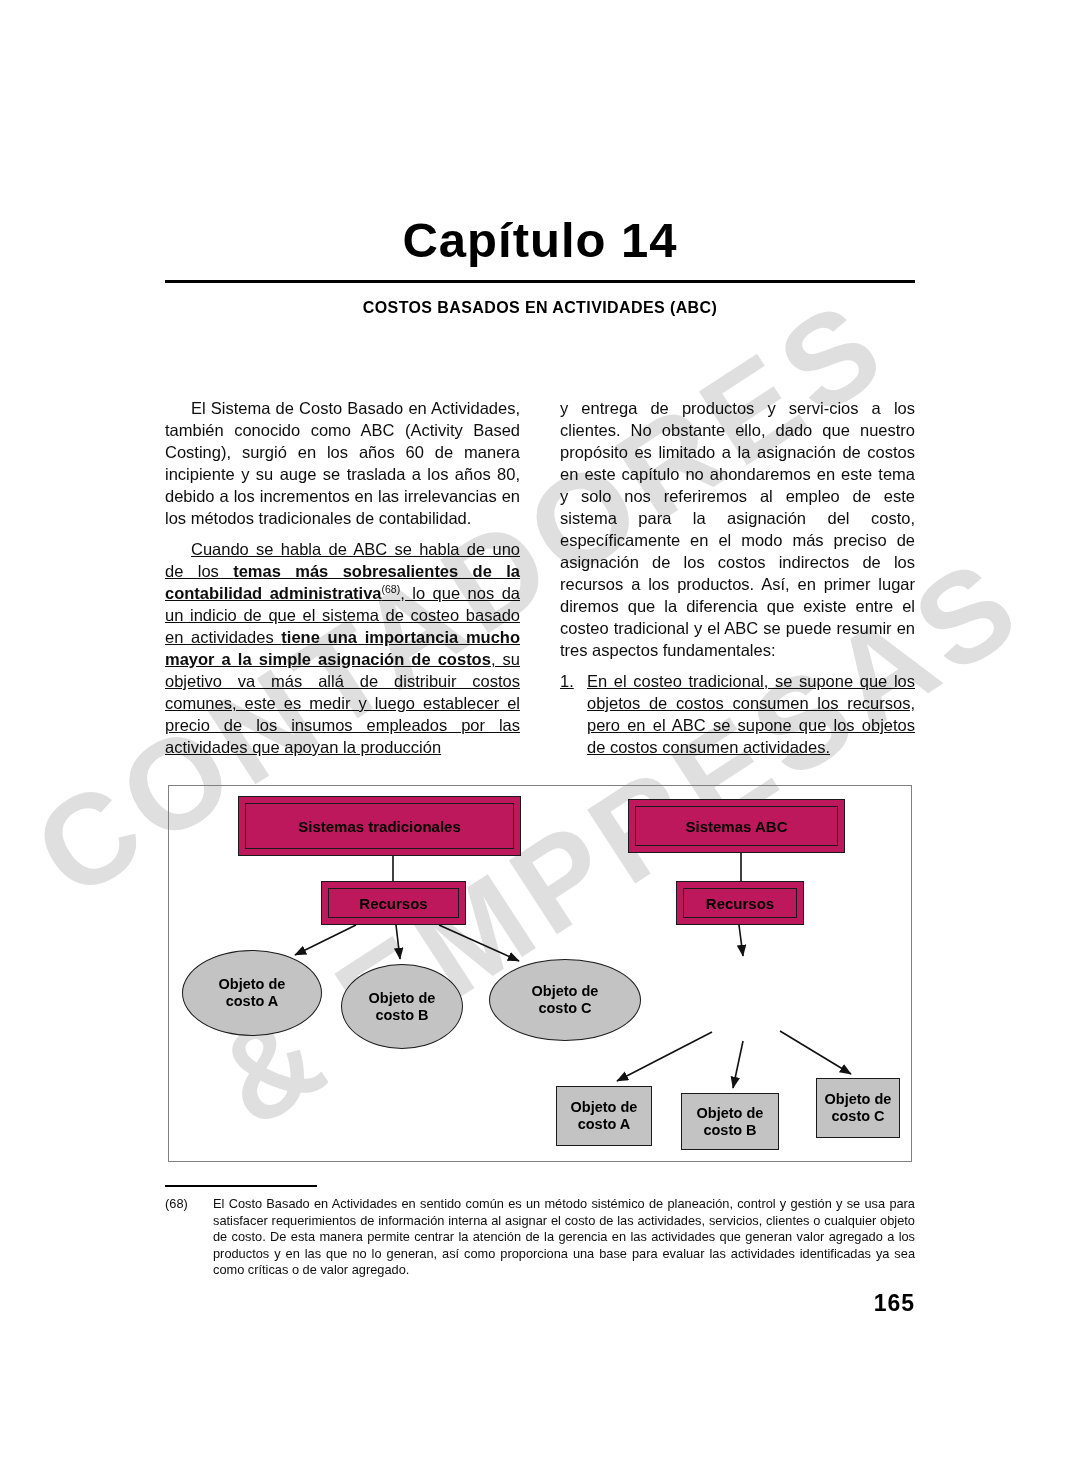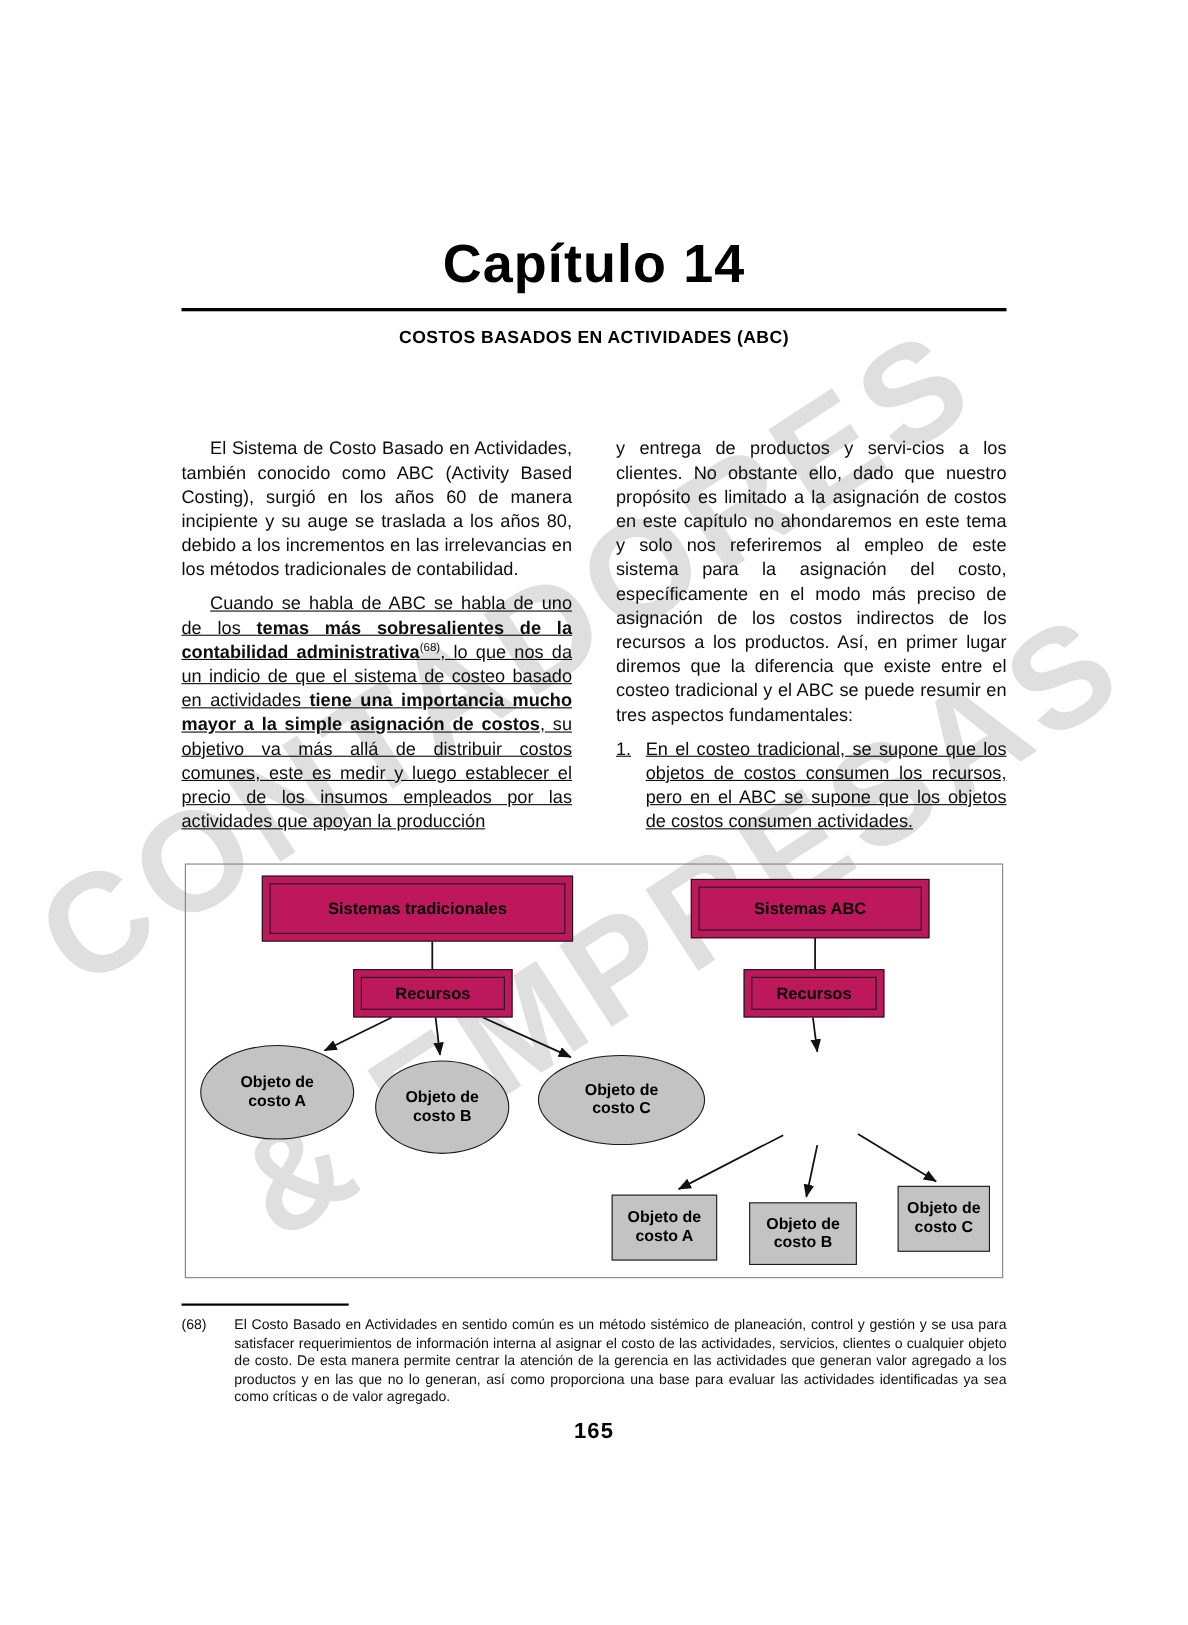--- a/index.html
+++ b/index.html
@@ -68,22 +68,22 @@
   
   .fn-rule { position:absolute; left:165px; top:1185px; width:152px; height:2px; background:#000; }
   .footnote {
     position:absolute; left:165px; top:1196px; width:750px;
     display:flex; font-size:12.8px; line-height:16.5px; color:#0d0d0d;
   }
   .fn-num { width:48px; flex:none; }
   .footnote p { flex:1; text-align:justify; }
   
   .page-number {
-    position:absolute; left:165px; top:1290px; width:750px; text-align:center;
-    font-weight:bold; font-size:20px; letter-spacing:1px; color:#000;
+    position:absolute; left:165px; top:1290px; width:750px; text-align:right;
+    font-weight:bold; font-size:23px; letter-spacing:1px; color:#000;
   }
 </style>
 </head>
 <body>
 
 <div class="page">
 
   <div class="watermark">
     <div>CONTADORES</div>
     <div>&amp; EMPRESAS</div>

